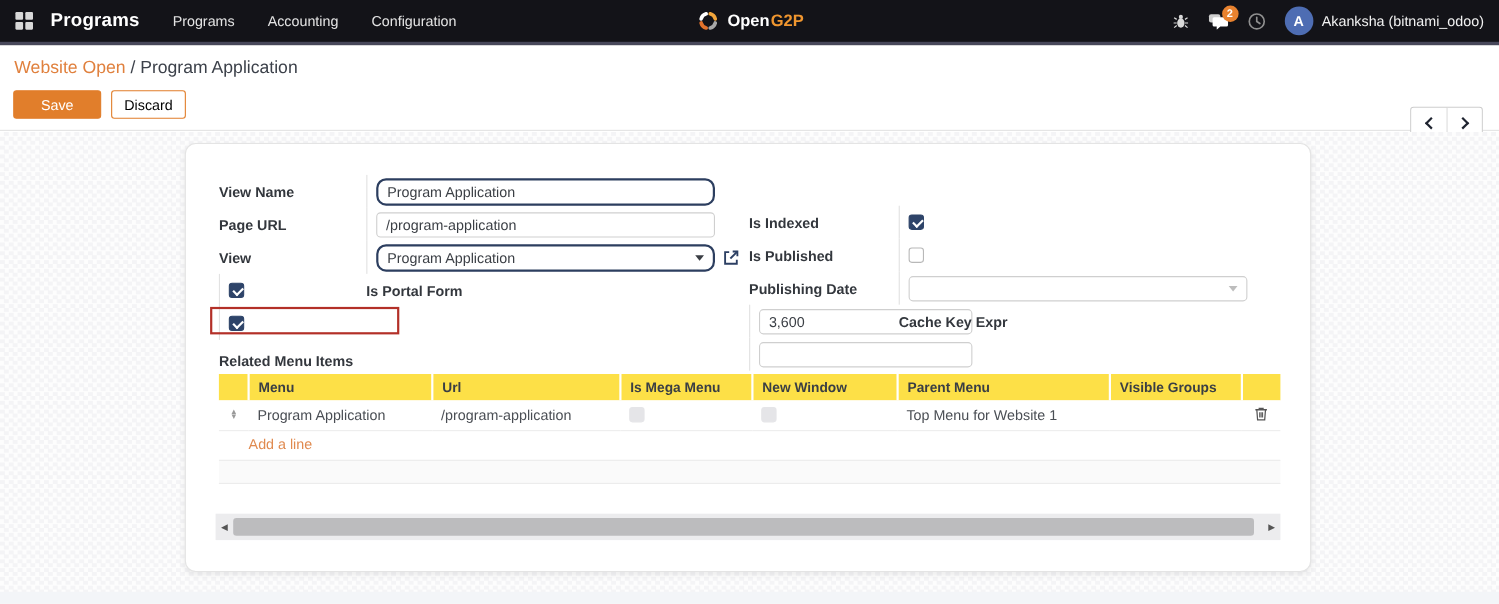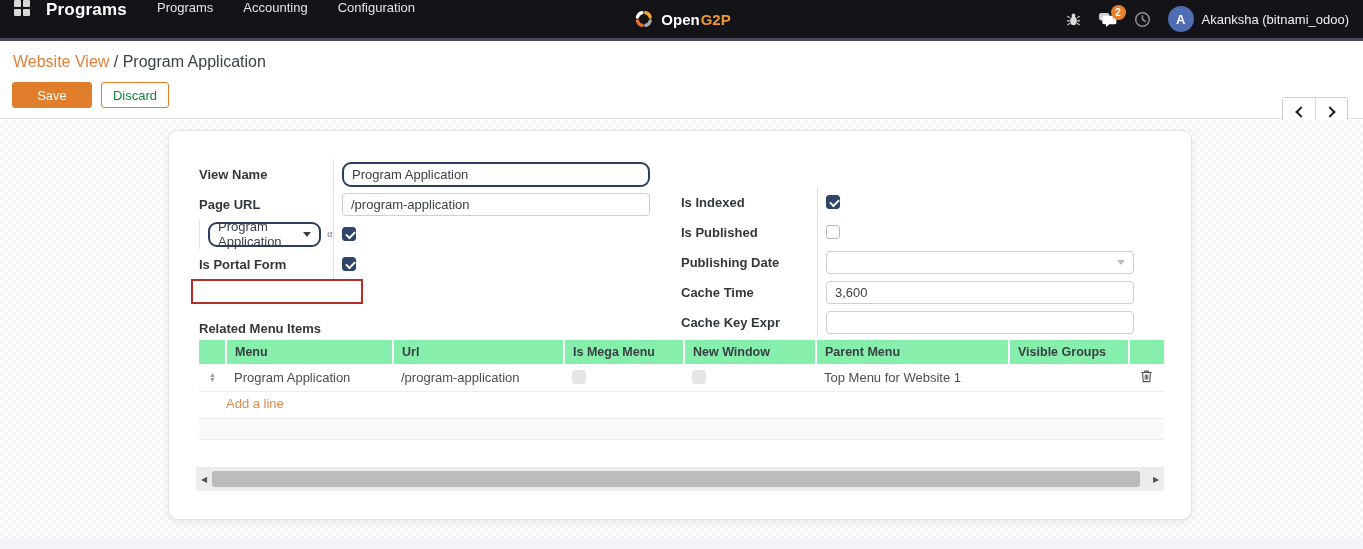--- a/index.html
+++ b/index.html
@@ -1,21 +1,21 @@
 <!DOCTYPE html>
 <html><head>
 <meta charset="utf-8">
 <style>
   * { box-sizing: border-box; margin: 0; padding: 0; }
   html, body { width: 1363px; height: 549px; overflow: hidden;
     font-family: "Liberation Sans", sans-serif; background: #fff; position: relative; }
 
   
   .navbar { position: absolute; top: 0; left: 0; width: 1363px; height: 41px;
-    background: #131318; border-bottom: 3px solid #47475a; display: flex; 
+    background: #131318; border-bottom: 3px solid #47475a; display: flex; align-items: center;
     color: #ececec; padding: 0 14px; }
   .apps-icon { display: grid; grid-template-columns: 7px 7px; grid-template-rows: 7px 7px;
     gap: 2px; margin-right: 16px; cursor: pointer; }
   .apps-icon span { background: #d8d8d8; border-radius: 1px; }
   .app-title { font-size: 17px; font-weight: bold; color: #fff; margin-right: 30px; letter-spacing: .2px; }
   .nav-menu { display: flex; gap: 30px; font-size: 13px; color: #e4e4e4; }
   .nav-menu div { cursor: pointer; }
   .nav-logo { position: absolute; left: 50%; top: 0; height: 38px; transform: translateX(-50%);
     display: flex; align-items: center; gap: 7px; }
   .logo-open { color: #fff; font-weight: bold; font-size: 15px; }
@@ -33,21 +33,21 @@
   
   .control-panel { position: absolute; top: 44px; left: 0; width: 1363px; height: 75px;
     background: #fff; border-bottom: 1px solid #e3e3e3; }
   .breadcrumb { position: absolute; left: 13px; top: 9px; font-size: 16px; color: #3c414a; }
   .breadcrumb .bc-link { color: #e0803d; cursor: pointer; }
   .actions { position: absolute; left: 12px; top: 38px; display: flex; gap: 9px; }
   .btn { font-size: 13px; border-radius: 3px; height: 26px; cursor: pointer;
     display: inline-flex; align-items: center; justify-content: center;
     font-family: "Liberation Sans", sans-serif; }
   .btn-save { background: #e17e2b; border: 1px solid #e17e2b; color: #fff; width: 80px; }
-  .btn-discard { background: #fff; border: 1px solid #e17e2b; color: #15803d; width: 68px; }
+  .btn-discard { background: #fff; border: 1px solid #e17e2b; color: #000000; width: 68px; }
   .pager { position: absolute; right: 15px; top: 37px; display: flex; align-items: center; gap: 16px; }
   .pager-value { font-size: 12px; color: #0c4a6e; margin-top: 48px; }
   .pager-btns { display: flex; border: 1px solid #ccc; border-radius: 3px; overflow: hidden; background: #fff; }
   .pager-btn { width: 32px; height: 29px; display: flex; align-items: center; justify-content: center;
     cursor: pointer; background: #fff; }
   .pager-btn + .pager-btn { border-left: 1px solid #ddd; }
   .chev { display: inline-block; width: 8px; height: 8px;
     border-left: 2px solid #1f2430; border-bottom: 2px solid #1f2430; }
   .chev.left  { transform: rotate(45deg); margin-left: 4px; }
   .chev.right { transform: rotate(-135deg); margin-right: 4px; }
@@ -85,21 +85,21 @@
   .cb.checked::after { content: ""; position: absolute; left: 3px; top: 3px; width: 7px; height: 4px;
     border-left: 2px solid #fff; border-bottom: 2px solid #fff; transform: rotate(-45deg); }
   .cb.disabled { background: #e5e5e8; border-color: #e5e5e8; cursor: default; }
   .highlight-box { position: absolute; left: -8px; top: 120px; width: 172px; height: 25px;
     border: 2px solid #b33028; pointer-events: none; }
 
   
   .o2m-title { position: absolute; left: 30px; top: 190px; font-weight: bold; font-size: 13px; color: #33373d; }
   .menu-table { position: absolute; left: 30px; top: 209px; width: 965px;
     border-collapse: collapse; table-layout: fixed; font-size: 13px; color: #4a4e54; }
-  .menu-table th { background: #86efac; font-weight: bold; color: #3a3e44; text-align: left;
+  .menu-table th { background: #fde047; font-weight: bold; color: #3a3e44; text-align: left;
     padding: 4px 8px; height: 24px; font-size: 12.5px; border-left: 2px solid #fff; }
   .menu-table th:first-child { border-left: none; }
   .menu-table td { height: 27px; padding: 2px 8px; border-bottom: 1px solid #ededed; background: #fff; }
   .menu-table tr.add-row td { border-bottom: none; height: 24px; }
   .drag-handle { color: #9a9a9a; font-size: 7px; line-height: 5px; text-align: center; cursor: grab; }
   .add-line { color: #e08a4f; cursor: pointer; padding-left: 27px; font-size: 13px; }
   .trash-cell { text-align: center; cursor: pointer; }
   .footer-band { position: absolute; left: 30px; top: 287px; width: 965px; height: 22px;
     background: #fafafa; border-top: 1px solid #ececec; border-bottom: 1px solid #ececec; }
 
@@ -163,21 +163,21 @@
     </div>
     <div class="user-block">
       <div class="avatar">A</div>
       <div class="user-name">Akanksha (bitnami_odoo)</div>
     </div>
   </div>
 </div>
 
 <div class="control-panel">
   <div class="breadcrumb">
-    <span class="bc-link">Website View</span><span> / </span><span>Program Application</span>
+    <span class="bc-link">Website Open</span><span> / </span><span>Program Application</span>
   </div>
   <div class="actions">
     <button class="btn btn-save">Save</button>
     <button class="btn btn-discard">Discard</button>
   </div>
   <div class="pager">
     <span class="pager-value">19 / 24</span>
     <div class="pager-btns">
       <div class="pager-btn">
           <span class="chev left"></span>
@@ -196,20 +196,21 @@
       <div class="fg-label">View Name</div>
       <div class="fg-field">
         <input class="inp focus" type="text" value="Program Application" style="">
       </div>
 
       <div class="fg-label">Page URL</div>
       <div class="fg-field">
         <input class="inp" type="text" value="/program-application" style="">
       </div>
 
+      <div class="fg-label">View</div>
       <div class="fg-field">
         <div class="sel">
           <span>Program Application</span>
           <span class="caret-dark"></span>
         </div>
         <svg width="17" height="17" viewBox="0 0 16 16" style="cursor:pointer;">
           <path d="M6.5 3 H3 V13 H13 V9.5" stroke="#2c3f63" stroke-width="1.6" fill="none"></path>
           <path d="M7.5 8.5 L13.5 2.5" stroke="#2c3f63" stroke-width="1.6" fill="none"></path>
           <path d="M9.5 2.5 H13.5 V6.5" stroke="#2c3f63" stroke-width="1.6" fill="none"></path>
         </svg>
@@ -239,21 +240,20 @@
       </div>
 
       <div class="fg-label">Publishing Date</div>
       <div class="fg-field">
         <div class="combo">
           <span></span>
           <span class="caret-gray"></span>
         </div>
       </div>
 
-      <div class="fg-label">Cache Time</div>
       <div class="fg-field">
         <input class="inp" type="text" value="3,600" style="">
       </div>
 
       <div class="fg-label">Cache Key Expr</div>
       <div class="fg-field">
         <input class="inp" type="text" value="" style="">
       </div>
     </div>
 

